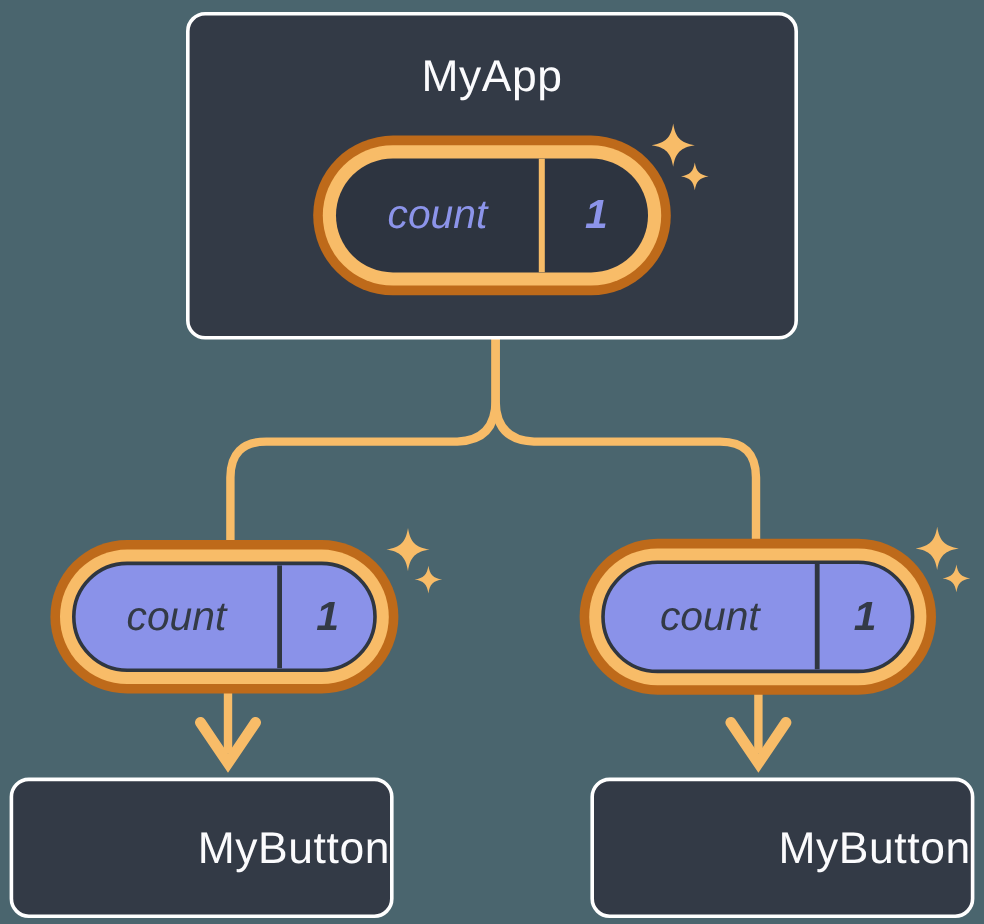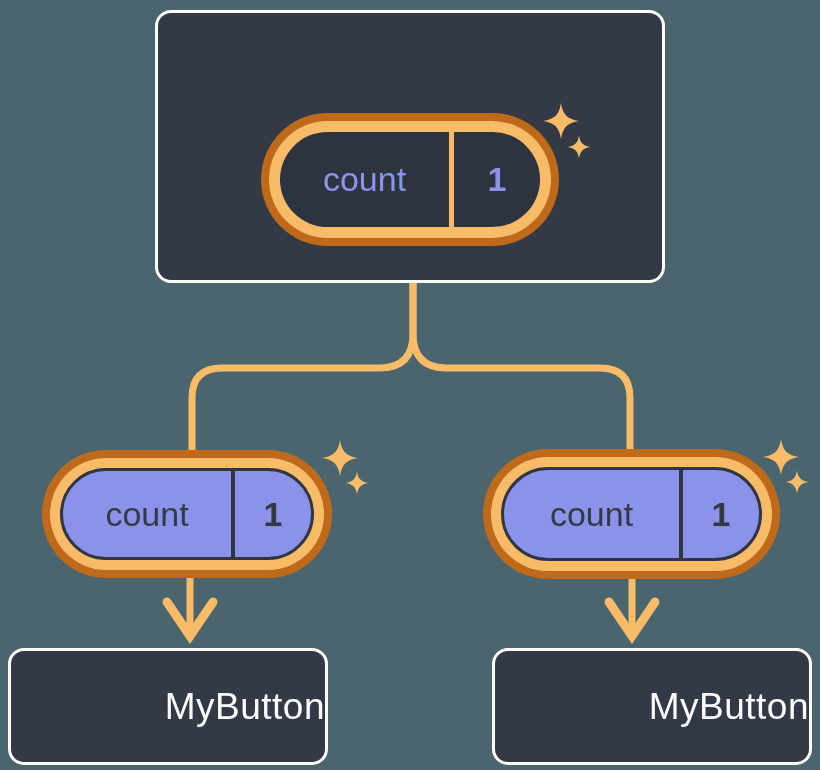--- a/index.html
+++ b/index.html
@@ -34,21 +34,21 @@
   .pill-root{left:50%;top:100px;transform:translateX(-50%);width:298px;height:133px;}
   .pill-left{left:42px;top:450px;width:290px;height:128px;}
   .pill-right{left:483px;top:449px;width:297px;height:130px;}
   .pill-mid{
     box-sizing:border-box;width:100%;height:100%;
     background:#F8BC68;border-radius:999px;padding:11px;
   }
   .pill-bottom .pill-mid{padding:10px;}
   .pill-inner{
     box-sizing:border-box;width:100%;height:100%;border-radius:999px;
-    display:flex;align-items:stretch;overflow:hidden;
+    display:flex;align-items:stretch;overflow:hidden;font-style:italic;
   }
   .pill-inner.dark{background:#2D3440;}
   .pill-inner.light{background:#8A92E9;border:3px solid #2F3640;}
   .cell-name{flex:1;display:flex;align-items:center;justify-content:center;}
   .cell-value{display:flex;align-items:center;justify-content:center;font-weight:700;}
   .dark .cell-name{color:#8C94EA;font-size:34px;}
   .dark .cell-value{width:86px;border-left:5px solid #F8BC68;color:#8C94EA;font-size:34px;}
   .light .cell-name{color:#333A46;font-size:34px;}
   .light .cell-value{width:76px;border-left:4px solid #2F3640;color:#333A46;font-size:34px;}
 </style>
@@ -66,20 +66,21 @@
       <path stroke-width="7" d="M 190 576 L 190 628"></path>
       <path stroke-width="9" stroke-linecap="round" d="M 167 602 L 190 636 L 213 602"></path>
     </g>
     <g stroke="#F8BC68" fill="none">
       <path stroke-width="7" d="M 632 578 L 632 628"></path>
       <path stroke-width="9" stroke-linecap="round" d="M 609 602 L 632 636 L 655 602"></path>
     </g>
   </svg>
 
   <div class="node node-root">
+    <div class="node-label">MyApp</div>
     <div class="pill pill-root">
       <div class="pill-mid">
         <div class="pill-inner dark">
           <div class="cell-name">count</div>
           <div class="cell-value">1</div>
         </div>
       </div>
     </div>
   </div>
 

